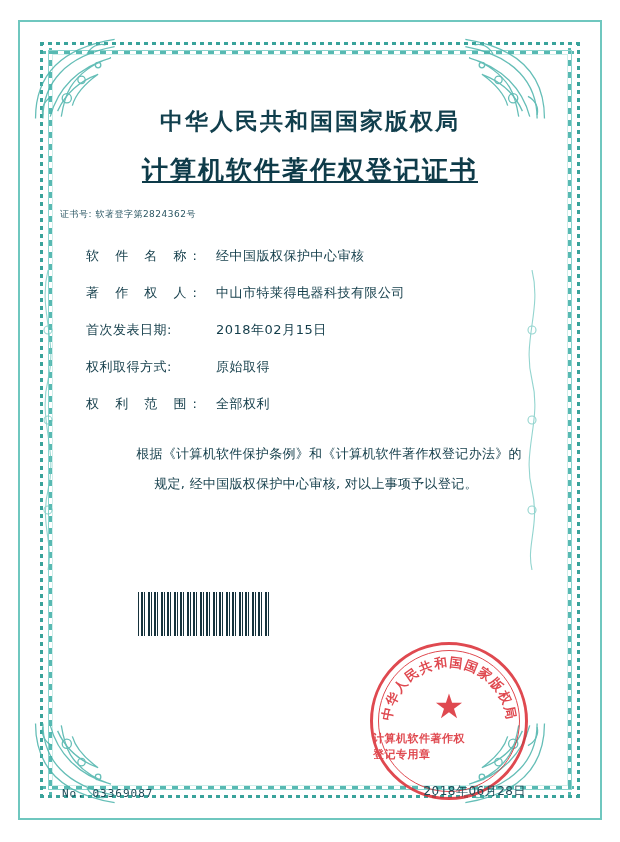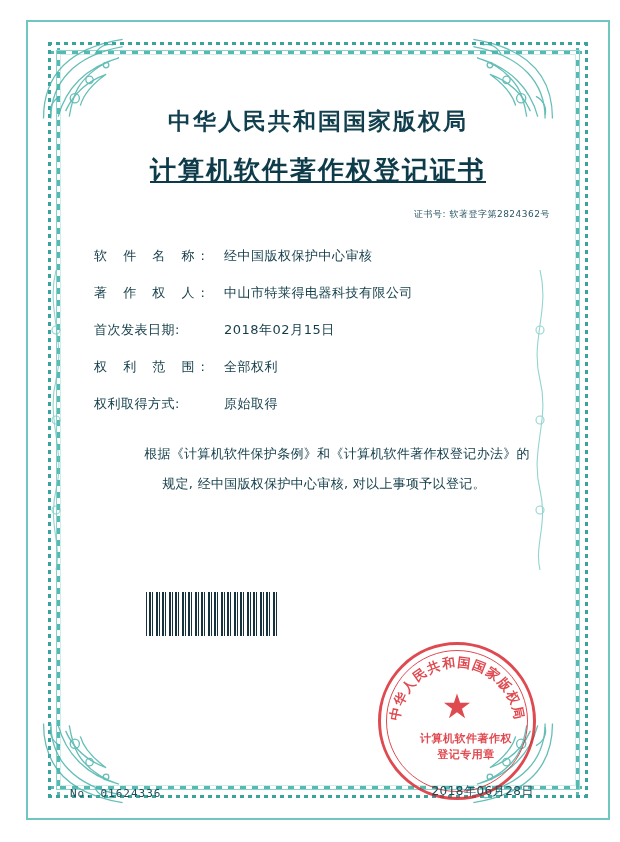--- a/index.html
+++ b/index.html
@@ -11,21 +11,21 @@
     width: 620px;
     height: 842px;
     font-family: "DejaVu Sans", "Liberation Sans", sans-serif;
     color: #0b3a4a;
     position: relative;
     overflow: hidden;
   }
 
   .certificate {
     position: absolute;
-    left: 8px; top: 0;
+    left: 0; top: 0;
     width: 580px;
     height: 842px;
     background: #ffffff;
   }
 
   
   .frame-outer {
     position: absolute;
     left: 18px; top: 20px;
     width: 584px; height: 800px;
@@ -102,21 +102,20 @@
     font-family: "DejaVu Serif", "Liberation Serif", serif;
     font-weight: bold;
     font-size: 26px;
     letter-spacing: 2px;
     color: #0e3b49;
     margin-top: 16px;
     text-decoration: underline;
   }
 
   .cert-no {
-    text-align: right;
     font-size: 9px;
     color: #2a5663;
     margin-top: 20px;
     padding-right: 18px;
     letter-spacing: .5px;
   }
 
   .fields {
     margin-top: 26px;
     padding-left: 26px;
@@ -227,25 +226,24 @@
   .seal-arc text {
     font-family: "DejaVu Sans", "Liberation Sans", sans-serif;
     font-size: 13px;
     font-weight: bold;
     fill: #d9222a;
     letter-spacing: 1.5px;
   }
   .seal-l1, .seal-l2 {
     position: absolute;
     width: 100%;
-    text-align: center;
+    text-align: left;
     font-size: 11px;
     font-weight: bold;
     letter-spacing: .5px;
-    margin-left: 9px;
   }
   .seal-l1 { top: 86px; }
   .seal-l2 { top: 102px; }
 </style>
 </head>
 <body>
 
 <div class="certificate">
 
   <div class="frame-outer"></div>
@@ -344,27 +342,27 @@
         <div class="field-value">中山市特莱得电器科技有限公司</div>
       </div>
 
 
       <div class="field-row">
         <div class="field-label">首次发表日期:</div>
         <div class="field-value">2018年02月15日</div>
       </div>
 
       <div class="field-row">
+        <div class="field-label">权利取得方式:</div>
+        <div class="field-value">原始取得</div>
+      </div>
+
+      <div class="field-row">
         <div class="field-label spaced">权 利 范 围:</div>
         <div class="field-value">全部权利</div>
-      </div>
-
-      <div class="field-row">
-        <div class="field-label">权利取得方式:</div>
-        <div class="field-value">原始取得</div>
       </div>
 
 
     </div>
 
     <div class="paragraph">
       <span class="indent">根据《计算机软件保护条例》和《计算机软件著作权登记办法》的</span>
       <span>规定, 经中国版权保护中心审核, 对以上事项予以登记。</span>
     </div>
 
@@ -382,16 +380,16 @@
       </defs>
       <text>
         <textPath href="#arcpath" startOffset="50%" text-anchor="middle">中华人民共和国国家版权局</textPath>
       </text>
     </svg>
     <div class="seal-star">★</div>
     <div class="seal-l1">计算机软件著作权</div>
     <div class="seal-l2">登记专用章</div>
   </div>
 
-  <div class="no-line">No. 01624336</div>
+  <div class="no-line">No. 03369087</div>
   <div class="date-line">2018年06月28日</div>
 
 </div>
 
 </body></html>

